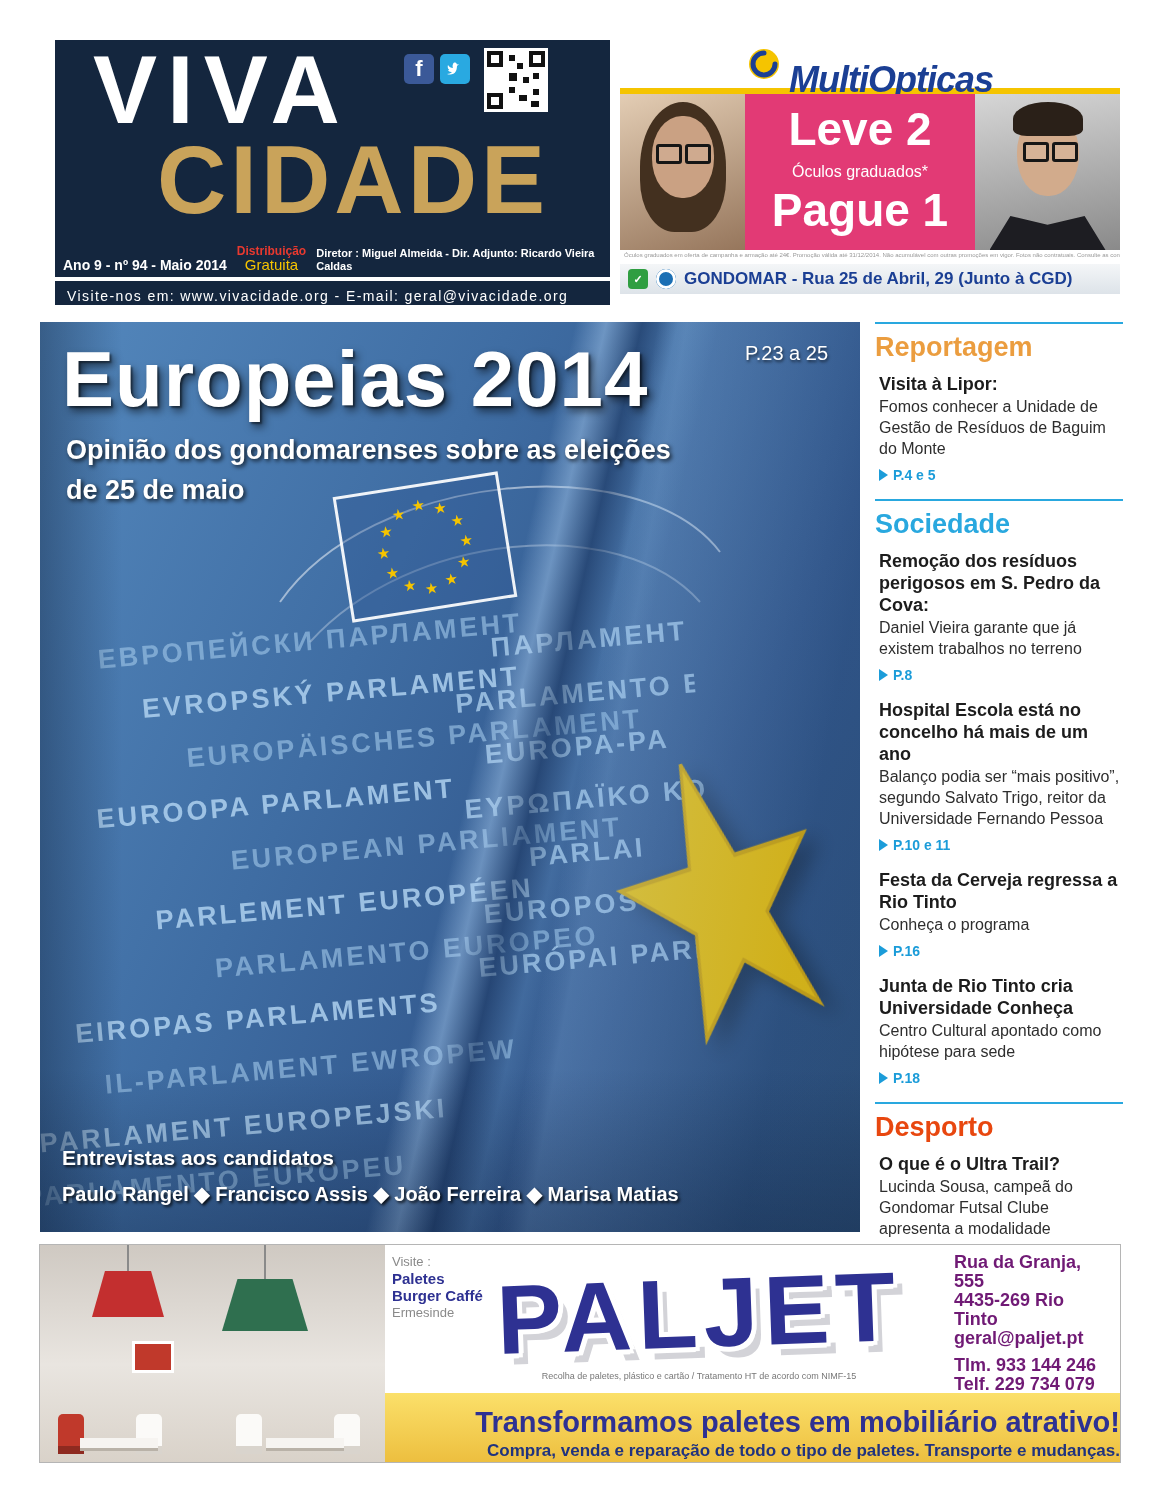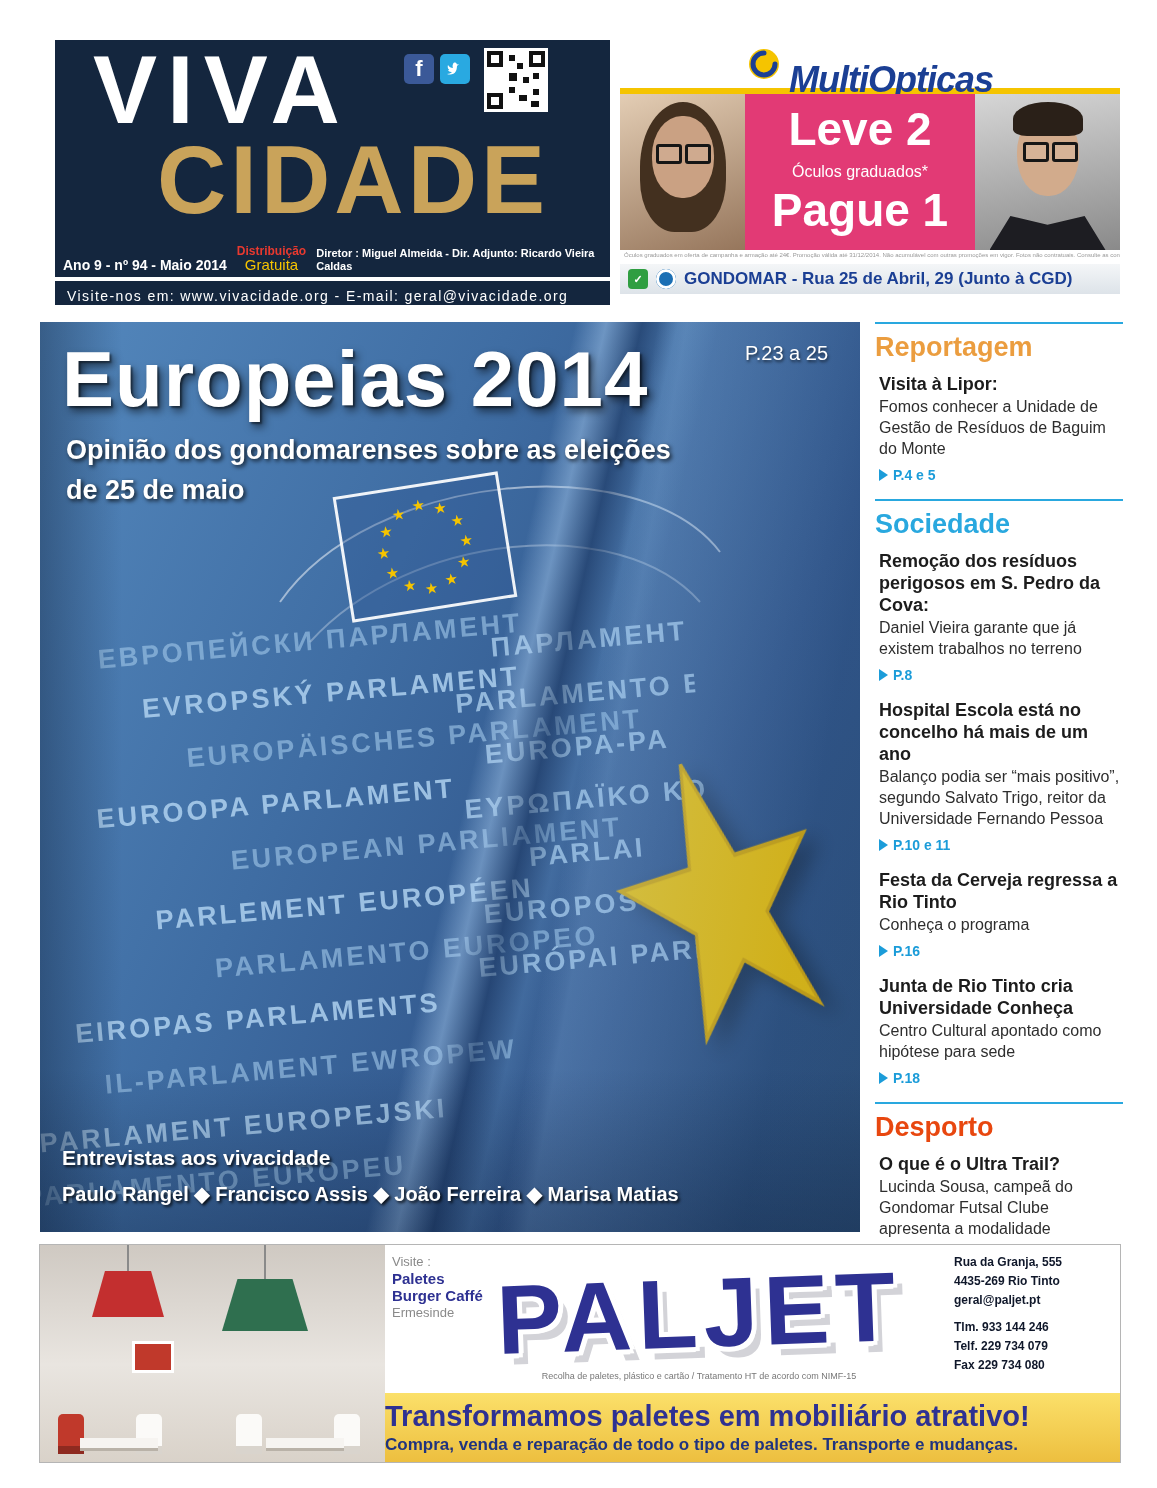--- a/index.html
+++ b/index.html
@@ -122,25 +122,25 @@
   .tbl{position:absolute;bottom:14px;width:78px;height:10px;background:#f6f4f1;box-shadow:0 3px 0 #b9b2a8;}
   .visit{position:absolute;left:352px;top:8px;line-height:17px;}
   .visit .vl{font-size:13px;color:#8a8a8a;}
   .visit .vb{font-size:15px;font-weight:bold;color:#2e3192;}
   .paljet{position:absolute;left:350px;top:12px;width:618px;text-align:center;
         font-size:98px;font-weight:bold;color:#2e3192;letter-spacing:6px;transform:rotate(-2deg);
         text-shadow:-4px -4px 0 #fff,4px -4px 0 #fff,-4px 4px 0 #fff,4px 4px 0 #fff,
         -5px 0 0 #fff,5px 0 0 #fff,0 -5px 0 #fff,0 5px 0 #fff,9px 11px 0 rgba(110,110,125,.30);}
   .paljet-note{position:absolute;left:350px;top:126px;width:618px;text-align:center;
         font-size:9px;color:#777;}
-  .paljet-contact{position:absolute;right:8px;top:8px;width:158px;font-size:12px;font-weight:bold;
-        color:#0f172a;line-height:19px;}
+  .paljet-contact{position:absolute;right:8px;top:8px;width:158px;font-size:18px;font-weight:bold;
+        color:#701a75;line-height:19px;}
   .paljet-contact .gap{height:8px;}
   .pal-banner{position:absolute;left:345px;right:0;bottom:0;height:69px;
-        background:linear-gradient(#fbe06a,#edbf3f);text-align:left;padding-top:6px;box-sizing:border-box;}
+        background:linear-gradient(#fbe06a,#edbf3f);text-align:right;padding-top:12px;box-sizing:border-box;}
   .pb1{font-size:29px;font-weight:bold;color:#2e3192;line-height:34px;}
   .pb2{font-size:17px;font-weight:bold;color:#20337f;line-height:24px;}
 </style>
 </head>
 <body>
 
 <div class="page">
 
   <div class="masthead">
     <div class="mh-title-top">VIVA</div>
@@ -280,21 +280,21 @@
     <div class="hero-fold"></div>
     <div class="hero-right-shade"></div>
     <div class="hero-vignette"></div>
 
     <div class="hero-pageref">P.23 a 25</div>
     <div class="hero-headline">Europeias 2014</div>
     <div class="hero-sub">
       <div>Opinião dos gondomarenses sobre as eleições</div>
       <div>de 25 de maio</div>
     </div>
-    <div class="hero-footer-label">Entrevistas aos vivacidade</div>
+    <div class="hero-footer-label">Entrevistas aos candidatos</div>
     <div class="hero-candidates">Paulo Rangel ◆ Francisco Assis ◆ João Ferreira ◆ Marisa Matias</div>
   </div>
 
   <div class="sidebar">
 
     <div>
       <div class="s-rule"></div>
       <h2 class="s-title c-rep">Reportagem</h2>
       <div class="s-item">
         <div class="i-title">Visita à Lipor:</div>

